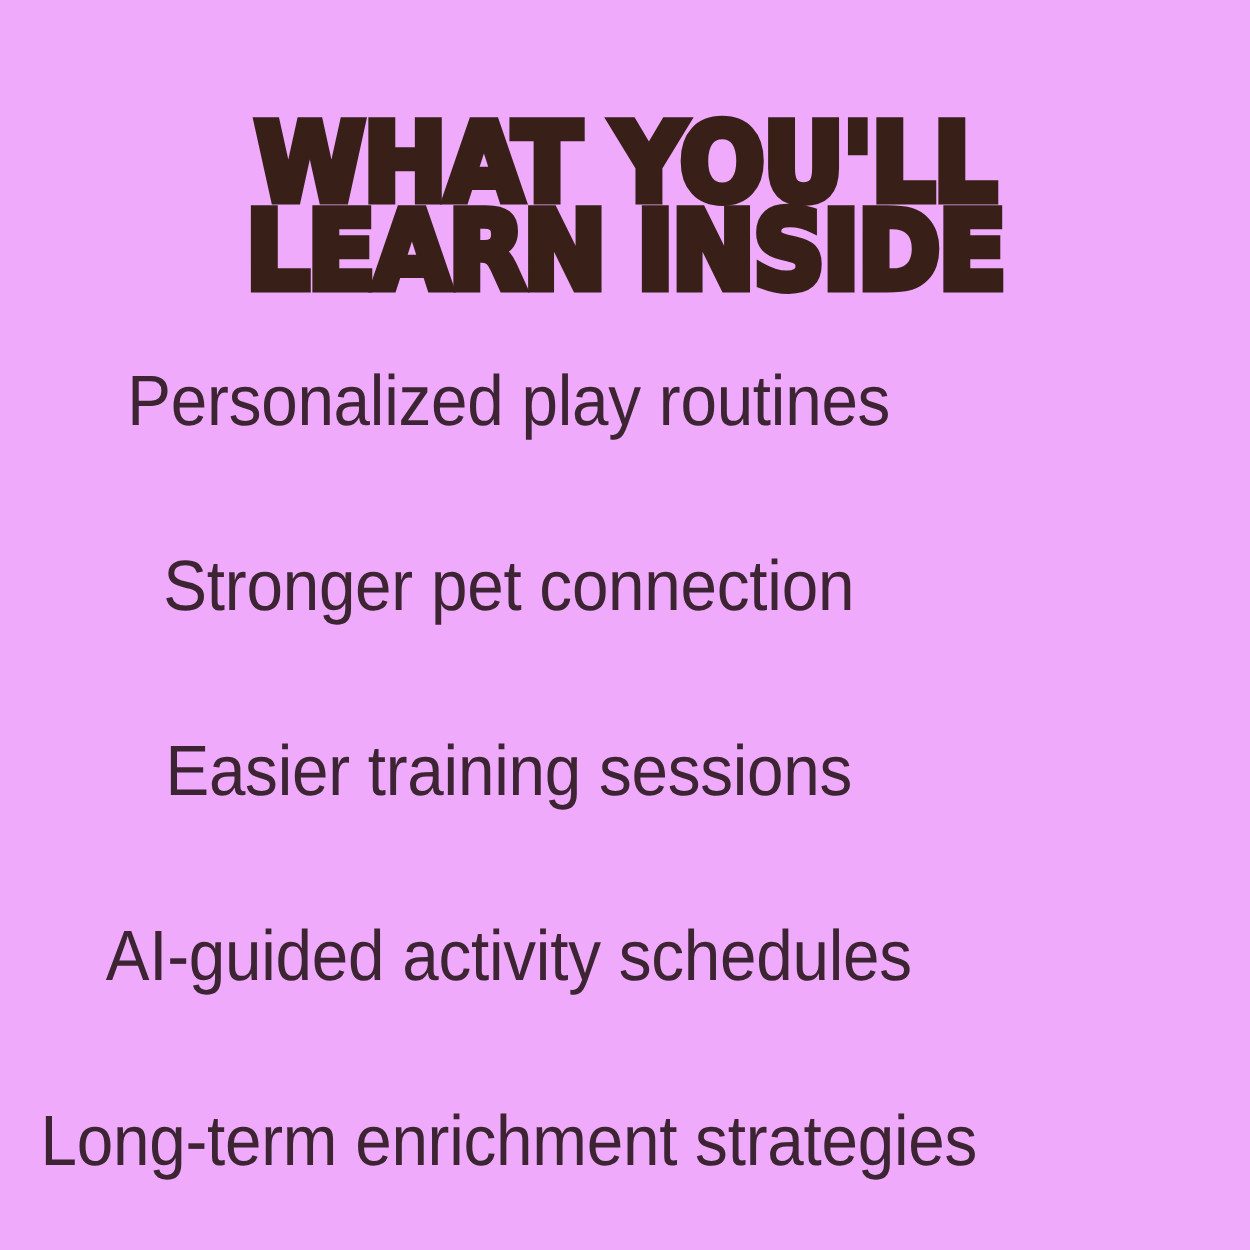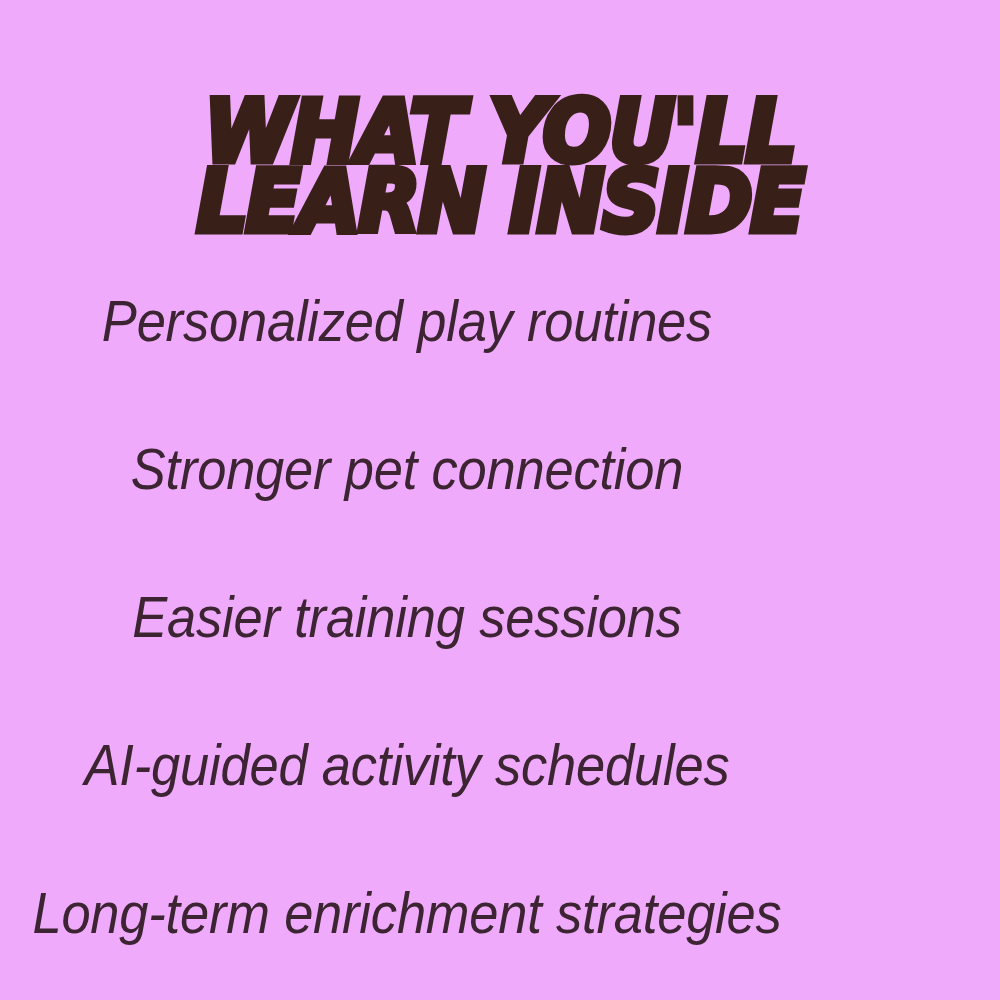--- a/index.html
+++ b/index.html
@@ -14,21 +14,20 @@
     font-family: "Liberation Sans", sans-serif;
   }
 
   .slide {
     position: relative;
     width: 1000px;
     height: 1000px;
     background: #EFAAFB;
     box-sizing: border-box;
     overflow: hidden;
-    font-style: italic;
   }
 
   
   .headline {
     position: absolute;
     top: 38px;
     left: 0;
     width: 1000px;
     text-align: center;
     color: #382019;

